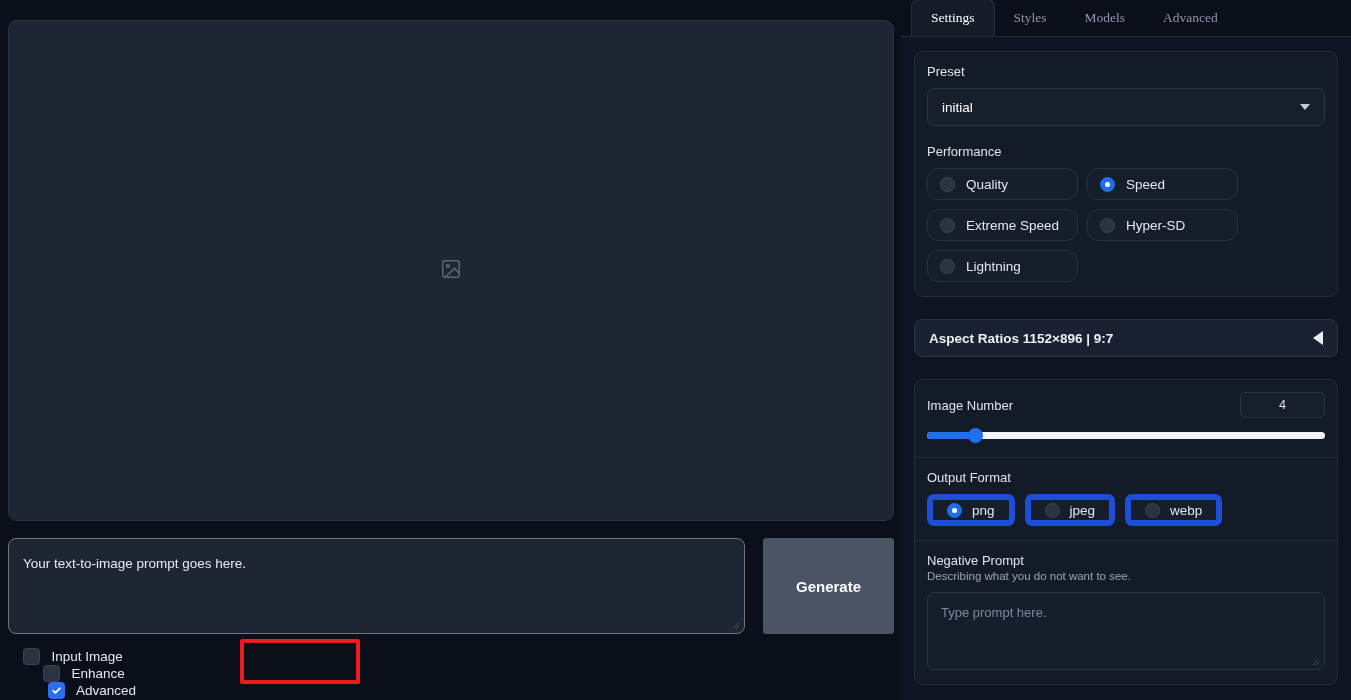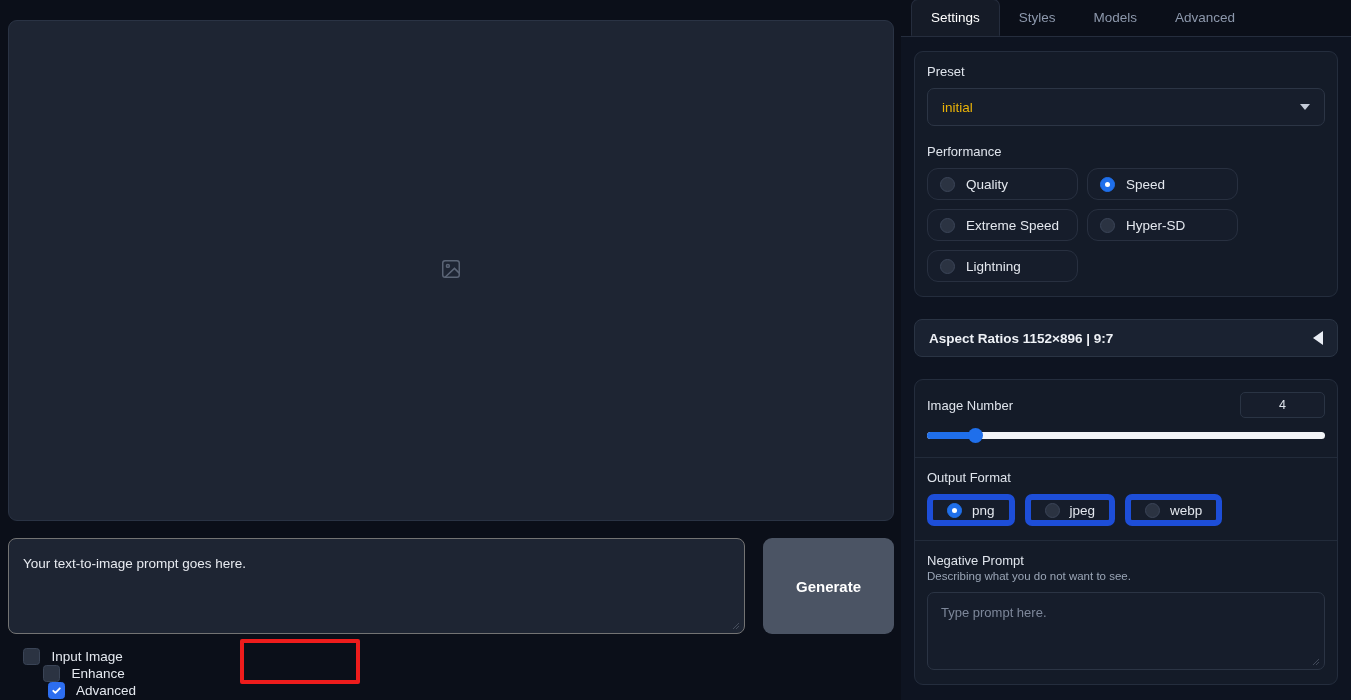--- a/index.html
+++ b/index.html
@@ -48,21 +48,21 @@
     font-size: 13.5px;
     line-height: 1.3;
   }
   .resize-grip {
     position: absolute; right: 4px; bottom: 3px;
     width: 8px; height: 8px; opacity: .45;
   }
   .generate-btn {
     width: 131px; height: 96px;
     background: #4b5464;
-    border: none; border-radius: 9px;
+    border: none; border-radius: 3px;
     color: #ffffff;
     font-size: 15px; font-weight: bold;
     font-family: "Liberation Sans", sans-serif;
     cursor: pointer;
     display: flex; align-items: center; justify-content: center;
   }
 
   .checkbox-row {
     position: absolute;
     left: 10px; top: 648px;
@@ -109,21 +109,21 @@
     width: 450px; height: 37px;
     display: flex; align-items: flex-end;
     border-bottom: 1px solid #252d3d;
   }
   .tab {
     height: 37px;
     padding: 0 19px;
     display: flex; align-items: center; justify-content: center;
     color: #8d98ac; font-size: 13.5px;
     cursor: pointer; background: transparent;
-    border: none; font-family: Liberation Sans, sans-serif;
+    border: none; font-family: Liberation Serif, serif;
   }
   .tab:first-child { margin-left: 10px; }
   .tab.active {
     color: #ffffff;
     background: #151b27;
     border: 1px solid #252d3d;
     border-bottom: 1px solid #151b27;
     border-radius: 7px 7px 0 0;
   }
 
@@ -144,21 +144,21 @@
   .section-label {
     color: #dfe4ec; font-size: 13px; margin-bottom: 9px;
   }
   .select-box {
     height: 38px;
     background: #171e2c;
     border: 1px solid #2c3545;
     border-radius: 7px;
     display: flex; align-items: center; justify-content: space-between;
     padding: 0 14px;
-    color: #eab308; font-size: 13.5px;
+    color: #ffffff; font-size: 13.5px;
     cursor: pointer;
   }
   .caret { width: 0; height: 0;
     border-left: 5px solid transparent; border-right: 5px solid transparent;
     border-top: 6px solid #c4cbd8; }
 
   .radio-grid { display: flex; flex-wrap: wrap; gap: 9px; }
   .radio-pill {
     width: 151px; height: 32px;
     background: #161d2b;

